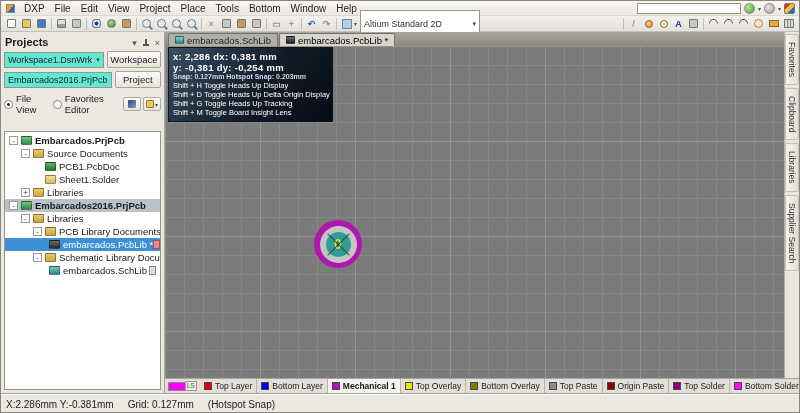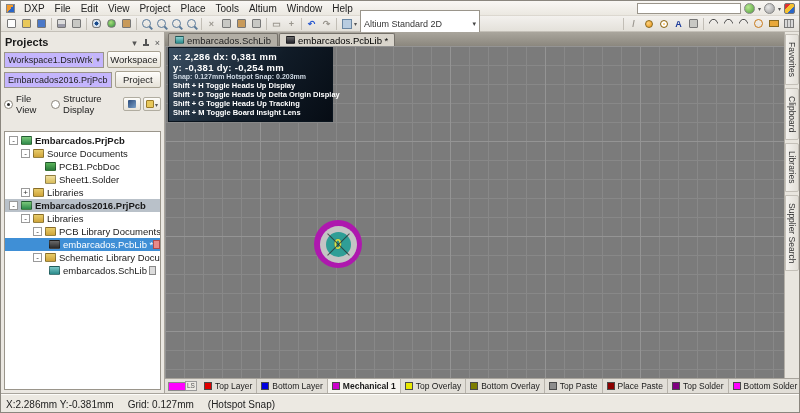--- a/index.html
+++ b/index.html
@@ -51,21 +51,21 @@
   
   .main{display:flex;height:361px;position:relative;background:#ece9e2;}
   
   .projects-panel{width:164px;flex:none;display:flex;flex-direction:column;background:#ebe8e2;border-right:1px solid #a8a49c;}
   .panel-header{height:16px;display:flex;align-items:flex-end;padding:0 4px;font-size:11px;font-weight:bold;color:#1a1a1a;}
   .panel-header .hdr-icons{margin-left:auto;display:flex;align-items:center;gap:5px;font-weight:normal;font-size:9px;color:#555;}
   .pin-icon{width:8px;height:8px;position:relative;display:inline-block;}
   .pin-icon::before{content:"";position:absolute;left:3px;top:0;width:2px;height:5px;background:#555;}
   .pin-icon::after{content:"";position:absolute;left:1px;top:5px;width:6px;height:2px;background:#555;}
   .combo-row{display:flex;align-items:center;margin:3px 3px 0;}
-  .combo{flex:1;height:16px;background:#c4b5fd;border:1px solid #9a958b;font-size:9px;display:flex;align-items:center;padding:0 3px;color:#222;}
+  .combo{flex:1;height:16px;background:#5eead4;border:1px solid #9a958b;font-size:9px;display:flex;align-items:center;padding:0 3px;color:#222;}
   .combo .arrow{margin-left:auto;font-size:7px;color:#444;border-left:1px solid #d0ccc4;padding-left:3px;}
   .side-btn{width:58px;height:17px;margin-left:3px;background:linear-gradient(#fefdfb,#e6e2d8);border:1px solid #a8a292;
     border-radius:2px;font-size:9.5px;display:flex;align-items:center;justify-content:center;color:#222;text-align:right;}
   .radio-row{display:flex;align-items:center;margin:5px 3px 14px;font-size:9.5px;color:#222;gap:3px;}
   .radio{width:9px;height:9px;border-radius:50%;border:1px solid #8a857b;background:#fff;position:relative;flex:none;}
   .radio.checked::after{content:"";position:absolute;inset:2px;border-radius:50%;background:#2a2a2a;}
   .radio-label{margin-right:4px;}
   .panel-tool-btns{margin-left:auto;display:flex;gap:2px;}
   .ptool{width:18px;height:14px;border:1px solid #b0aca0;border-radius:2px;background:linear-gradient(#fdfcf9,#e8e4da);
     display:flex;align-items:center;justify-content:center;gap:1px;font-size:6px;color:#555;}
@@ -106,21 +106,21 @@
       linear-gradient(90deg,#949494 1px,transparent 1px),
       linear-gradient(#888 1px,transparent 1px),
       linear-gradient(90deg,#888 1px,transparent 1px);
     background-size:95px 95px,95px 95px,19px 19px,19px 19px;
     overflow:hidden;}
   
   .hud{position:absolute;left:3px;top:1px;width:165px;padding:3px 4px 4px;color:#fff;
     background:linear-gradient(125deg,#3a4f63,#111c28 55%,#060c14);border:1px solid #0a141e;}
   .hud-line{font-size:9.5px;font-weight:bold;letter-spacing:.3px;line-height:11px;white-space:nowrap;}
   .hud-snap{font-size:7px;font-weight:bold;color:#cfd9e4;line-height:8px;white-space:nowrap;}
-  .hud-hint{font-size:7.5px;font-weight:bold;line-height:9px;white-space:nowrap;}
+  .hud-hint{font-size:7.5px;font-weight:normal;line-height:9px;white-space:nowrap;}
   
   .pad{position:absolute;left:149px;top:174px;width:48px;height:48px;border-radius:50%;
     background:#ae18ae;display:flex;align-items:center;justify-content:center;}
   .pad-ring{width:37px;height:37px;border-radius:50%;background:#c4c4c4;display:flex;align-items:center;justify-content:center;position:relative;}
   .pad-x1,.pad-x2{position:absolute;left:3px;top:18px;width:31px;height:1px;background:rgba(40,40,40,.75);}
   .pad-x1{transform:rotate(45deg);}
   .pad-x2{transform:rotate(-45deg);}
   .pad-hole{width:25px;height:25px;border-radius:50%;background:#2f9e96;display:flex;align-items:center;justify-content:center;}
   .pad-label{font-size:14px;font-weight:bold;color:#d7e34d;text-shadow:0 0 1px #2a4a2a;}
   
@@ -150,21 +150,21 @@
 
   <div class="menubar">
     <span class="app-logo"></span>
     <span class="menu-item">DXP</span>
     <span class="menu-item">File</span>
     <span class="menu-item">Edit</span>
     <span class="menu-item">View</span>
     <span class="menu-item">Project</span>
     <span class="menu-item">Place</span>
     <span class="menu-item">Tools</span>
-    <span class="menu-item">Altium</span>
+    <span class="menu-item">Bottom</span>
     <span class="menu-item">Window</span>
     <span class="menu-item">Help</span>
     <div class="menubar-right">
       <input class="quick-search" style="">
       <span class="round-btn green"></span>
       <span class="mini-drop">▾</span>
       <span class="round-btn gray"></span>
       <span class="mini-drop">▾</span>
       <span class="nav-misc"></span>
     </div>
@@ -292,21 +292,21 @@
       <div class="combo-row">
         <div class="combo">
           <span>Embarcados2016.PrjPcb</span>
         </div>
         <div class="side-btn">Project</div>
       </div>
       <div class="radio-row">
         <span class="radio checked"></span>
         <span class="radio-label">File View</span>
         <span class="radio"></span>
-        <span class="radio-label">Structure Display</span>
+        <span class="radio-label">Favorites Editor</span>
         <span class="panel-tool-btns">
           <span class="ptool">
               <span class="mini dark"></span>
             </span>
           <span class="ptool">
               <span class="mini folder"></span>
               <span>▾</span>
             </span>
         </span>
       </div>
@@ -435,21 +435,21 @@
       <div class="layer-tab">
         <span class="layer-color" style="background-color: rgb(125, 125, 0);"></span>
         <span>Bottom Overlay</span>
       </div>
       <div class="layer-tab">
         <span class="layer-color" style="background-color: rgb(140, 140, 140);"></span>
         <span>Top Paste</span>
       </div>
       <div class="layer-tab">
         <span class="layer-color" style="background-color: rgb(139, 0, 0);"></span>
-        <span>Place Paste</span>
+        <span>Origin Paste</span>
       </div>
       <div class="layer-tab">
         <span class="layer-color" style="background-color: rgb(128, 0, 128);"></span>
         <span>Top Solder</span>
       </div>
       <div class="layer-tab">
         <span class="layer-color" style="background-color: rgb(255, 0, 255);"></span>
         <span>Bottom Solder</span>
       </div>
 

